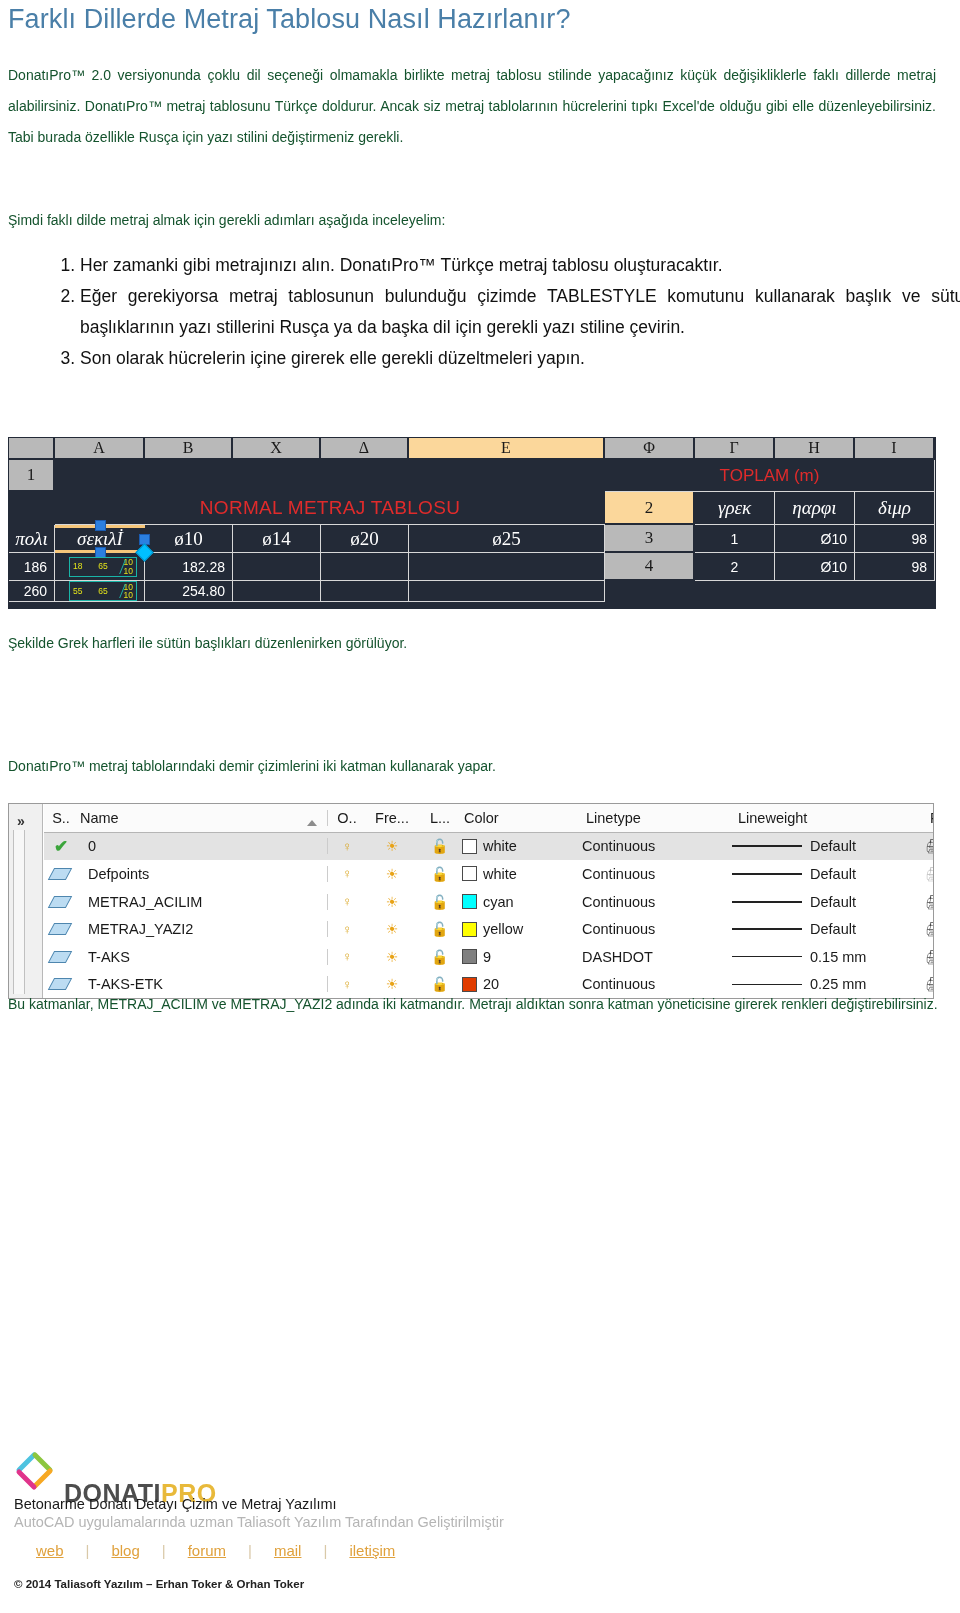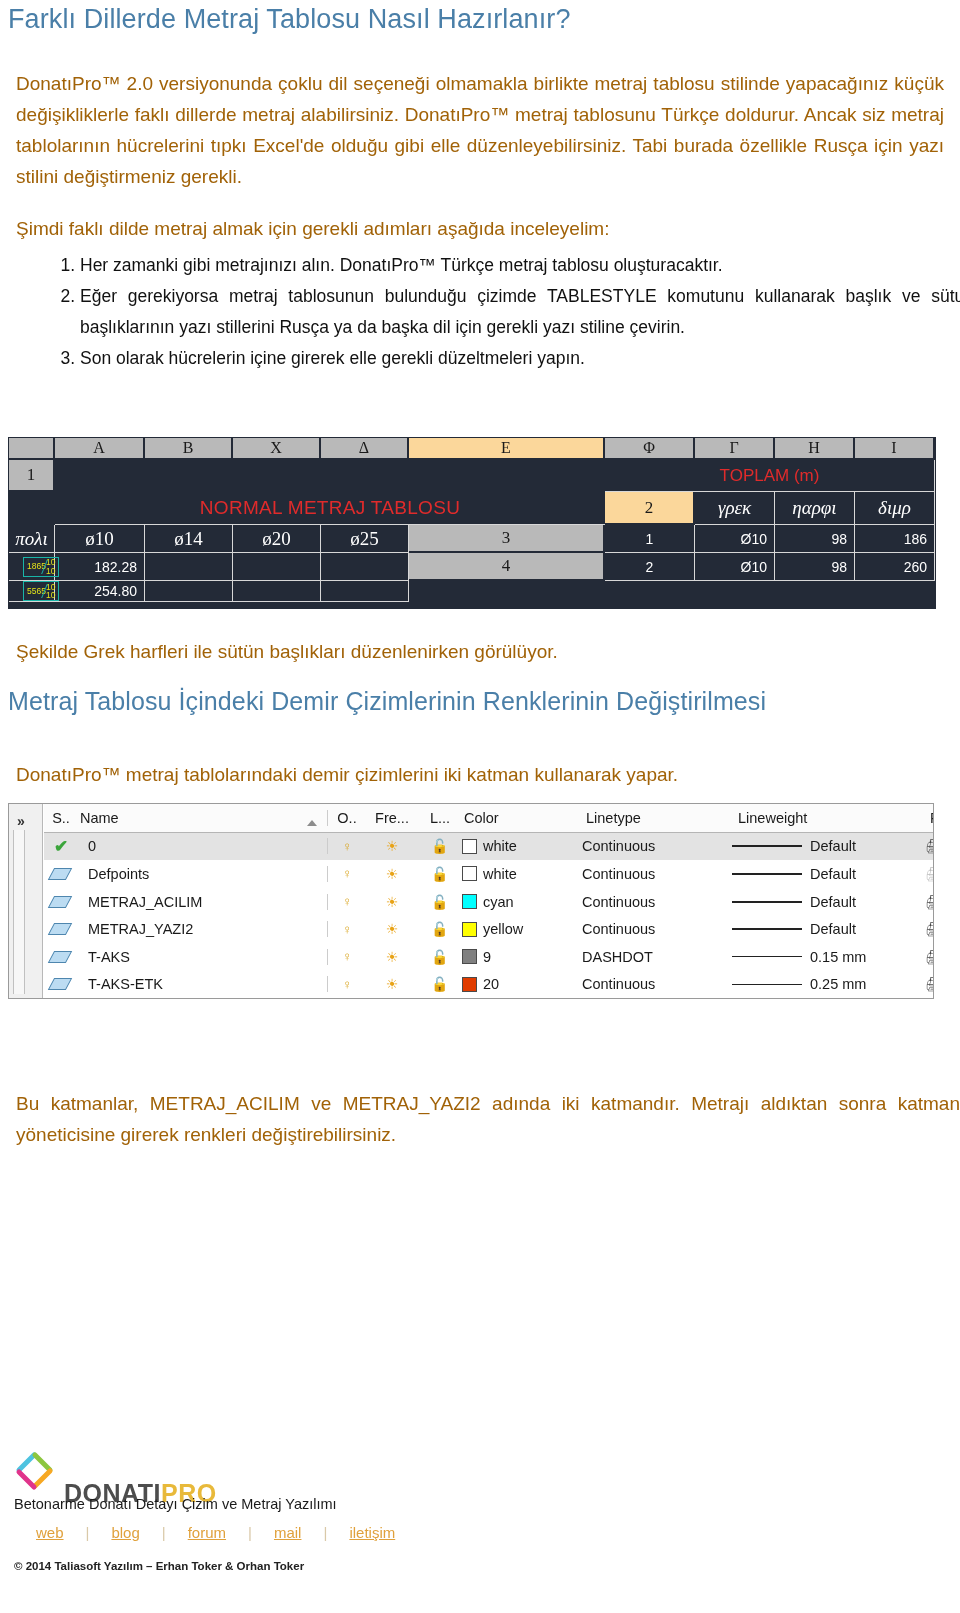--- a/index.html
+++ b/index.html
@@ -18,30 +18,30 @@
     position:absolute;left:8px;top:4px;width:944px;
     font-size:27px;font-weight:400;color:#4a7fa8;
     letter-spacing:.1px;margin:0;line-height:1.15;
   }
   h2.sec-title{
     position:absolute;left:8px;top:687px;width:944px;
     font-size:25px;font-weight:400;color:#4a7fa8;
     letter-spacing:.1px;margin:0;line-height:1.15;
   }
   p.para{
-    position:absolute;margin:8px;
-    font-size:19px;line-height:31px;color:#a16207;
+    position:absolute;margin:0;
+    font-size:14px;line-height:31px;color:#14532d;
     text-align:justify;
   }
   p.para.nojust{text-align:left;}
   #para-intro{left:8px;top:60px;width:928px;}
   #para-steps-lead{left:8px;top:205px;width:928px;}
   #para-caption1{left:8px;top:628px;width:928px;}
   #para-layers-lead{left:8px;top:751px;width:928px;}
-  #para-layers-note{left:8px;top:1080px;width:944px;}
+  #para-layers-note{left:8px;top:989px;width:944px;}
 
   ol.steps{
     position:absolute;left:42px;top:250px;width:894px;
     margin:0;padding:0 0 0 38px;
     font-size:17.5px;line-height:31px;color:#111;
   }
   ol.steps li{margin:0;padding:0;text-align:justify;}
   ol.steps li.nojust{text-align:left;}
 
   
@@ -242,20 +242,28 @@
 
       <div class="rh">1</div>
       <div class="cell toplam" style="grid-column:7 / span 4;">TOPLAM (m)</div>
       <div class="cell title" style="grid-column:2 / span 5;">NORMAL METRAJ TABLOSU</div>
 
       <div class="rh sel">2</div>
       <div class="cell head center">γρεκ</div>
       <div class="cell head center">ηαρφι</div>
       <div class="cell head center">διμρ</div>
       <div class="cell head center">πολι</div>
+      <div class="cell head center selbox">
+        <span>σεκιλİ</span>
+        <span class="sel-outline"></span>
+        <span class="grip" style="left:50%;top:-5px;margin-left:-5px;"></span>
+        <span class="grip" style="left:50%;bottom:-5px;margin-left:-5px;"></span>
+        <span class="grip" style="right:-5px;top:50%;margin-top:-5px;"></span>
+        <span class="grip diamond" style="right:-6px;bottom:-6px;"></span>
+      </div>
       <div class="cell head2 center">ø10</div>
       <div class="cell head2 center">ø14</div>
       <div class="cell head2 center">ø20</div>
       <div class="cell head2 center">ø25</div>
 
       <div class="rh">3</div>
       <div class="cell center">1</div>
       <div class="cell">Ø10</div>
       <div class="cell">98</div>
       <div class="cell">186</div>
@@ -293,21 +301,20 @@
       </div>
       <div class="cell">254.80</div>
       <div class="cell"></div>
       <div class="cell"></div>
       <div class="cell"></div>
     </div>
   </div>
 
   <p class="para nojust" id="para-caption1">Şekilde Grek harfleri ile sütün başlıkları düzenlenirken görülüyor.</p>
 
-  <h2 class="sec-title">Metraj Tablosu İçindeki Demir Çizimlerinin Renklerinin Değiştirilmesi</h2>
 
   <p class="para nojust" id="para-layers-lead">DonatıPro™ metraj tablolarındaki demir çizimlerini iki katman kullanarak yapar.</p>
 
   <div class="lm">
     <div class="lm-rail">
       <div class="chev">»</div>
       <div class="bar"></div>
     </div>
 
     <div class="lm-table">
@@ -527,20 +534,21 @@
             <path d="M36 20 L21 35" stroke="#f7a823"></path>
             <path d="M20 36 L5 21" stroke="#e0348b"></path>
           </g>
         </svg>
       </div>
       <div class="logo-text">
         <span class="a">DONATI</span><span class="b">PRO</span>
       </div>
     </div>
     <div class="f-line1">Betonarme Donatı Detayı Çizim ve Metraj Yazılımı</div>
+    <div class="f-line2">AutoCAD uygulamalarında uzman Taliasoft Yazılım Tarafından Geliştirilmiştir</div>
     <div class="f-links">
       <a href="#">web</a>
       <span class="sep">|</span>
       <a href="#">blog</a>
       <span class="sep">|</span>
       <a href="#">forum</a>
       <span class="sep">|</span>
       <a href="#">mail</a>
       <span class="sep">|</span>
       <a href="#">iletişim</a>

